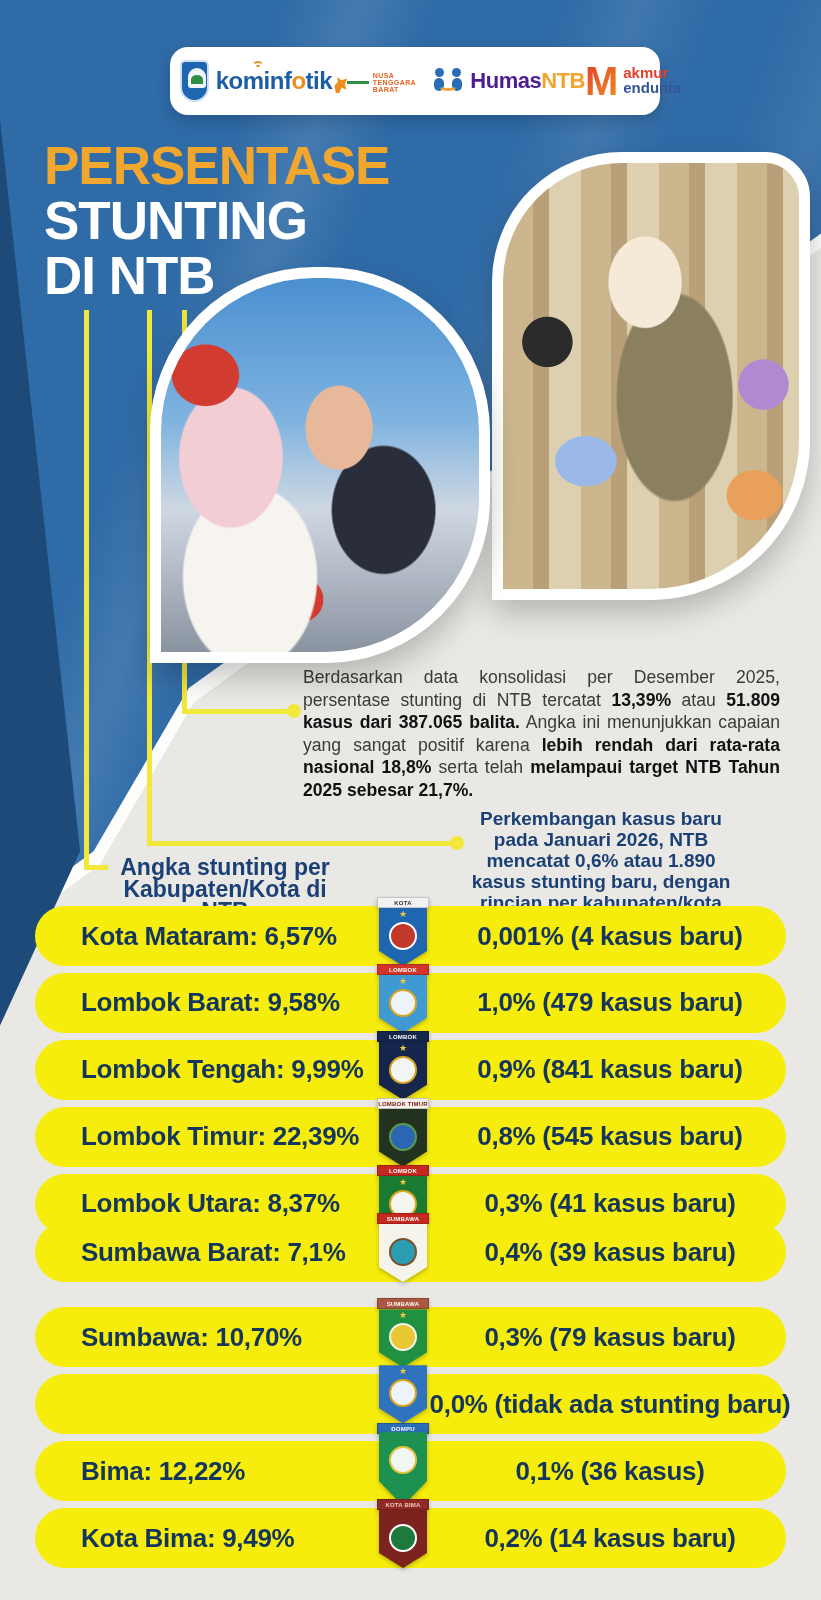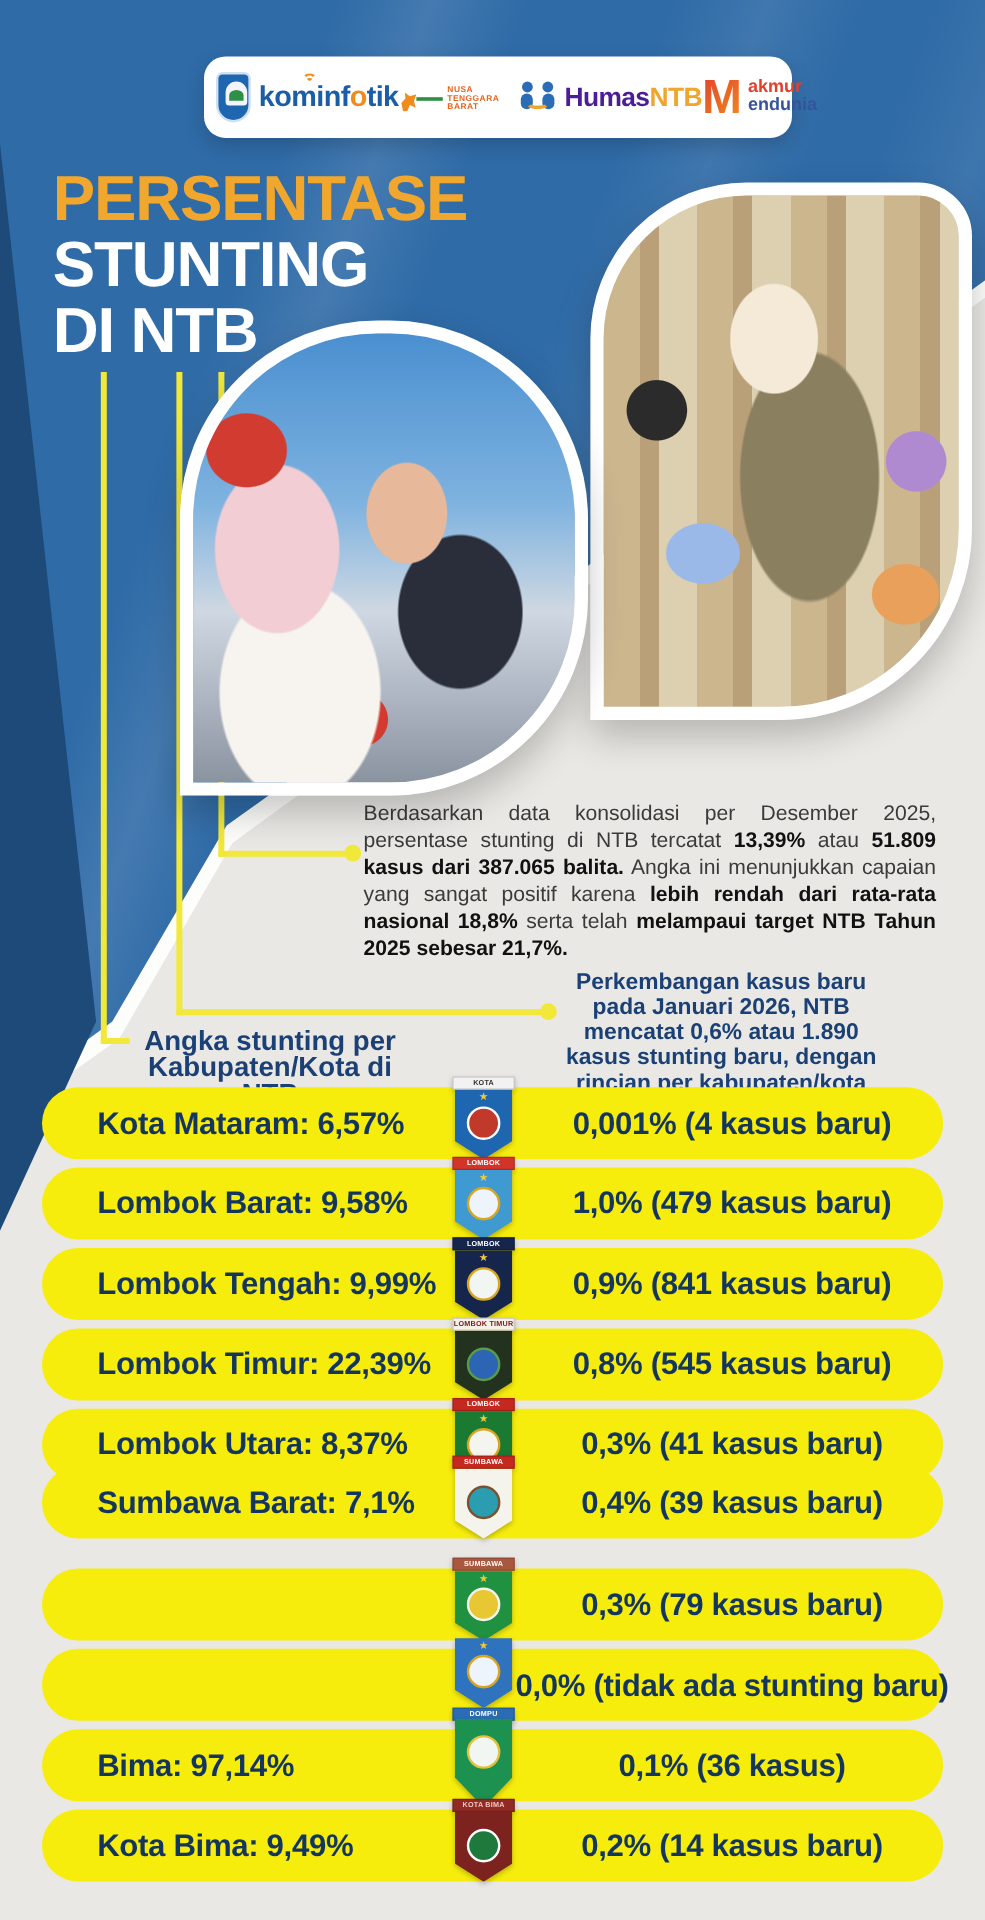--- a/index.html
+++ b/index.html
@@ -248,41 +248,42 @@
     <div class="row-left">Sumbawa Barat: 7,1%</div>
     <div class="row-right">0,4% (39 kasus baru)</div>
     <div class="emblem">
           <div class="banner" style="background: rgb(196, 40, 30); color: rgb(255, 255, 255);">SUMBAWA BARAT</div>
           <div class="shield" style="background: rgb(245, 244, 236);">
             <div class="ecircle" style="background: rgb(42, 157, 176); border-color: rgb(122, 82, 48);"></div>
           </div>
         </div>
   </div>
       <div class="row" style="top: 1307.4px;">
+    <div class="row-left">Sumbawa: 10,70%</div>
     <div class="row-right">0,3% (79 kasus baru)</div>
     <div class="emblem">
           <div class="banner" style="background: rgb(169, 87, 63); color: rgb(255, 255, 255);">SUMBAWA</div>
           <div class="shield" style="background: rgb(31, 145, 64);">
             <div class="star">★</div>
             <div class="ecircle" style="background: rgb(232, 200, 50); border-color: rgb(245, 245, 240);"></div>
           </div>
         </div>
   </div>
       <div class="row" style="top: 1374.3px;">
     <div class="row-right">0,0% (tidak ada stunting baru)</div>
     <div class="emblem">
           <div class="shield" style="background: rgb(47, 114, 189);">
             <div class="star">★</div>
             <div class="ecircle" style="background: rgb(238, 244, 251); border-color: rgb(217, 165, 32);"></div>
           </div>
           <div class="banner" style="background: rgb(42, 108, 181); color: rgb(255, 255, 255);">DOMPU</div>
         </div>
   </div>
       <div class="row" style="top: 1441.2px;">
-    <div class="row-left">Bima: 97,14%</div>
+    <div class="row-left">Bima: 12,22%</div>
     <div class="row-right">0,1% (36 kasus)</div>
     <div class="emblem">
           <div class="shield tall" style="background: rgb(29, 145, 80);">
             <div class="ecircle" style="background: rgb(242, 246, 242); border-color: rgb(226, 194, 58);"></div>
           </div>
         </div>
   </div>
       <div class="row" style="top: 1508.1px;">
     <div class="row-left">Kota Bima: 9,49%</div>
     <div class="row-right">0,2% (14 kasus baru)</div>

